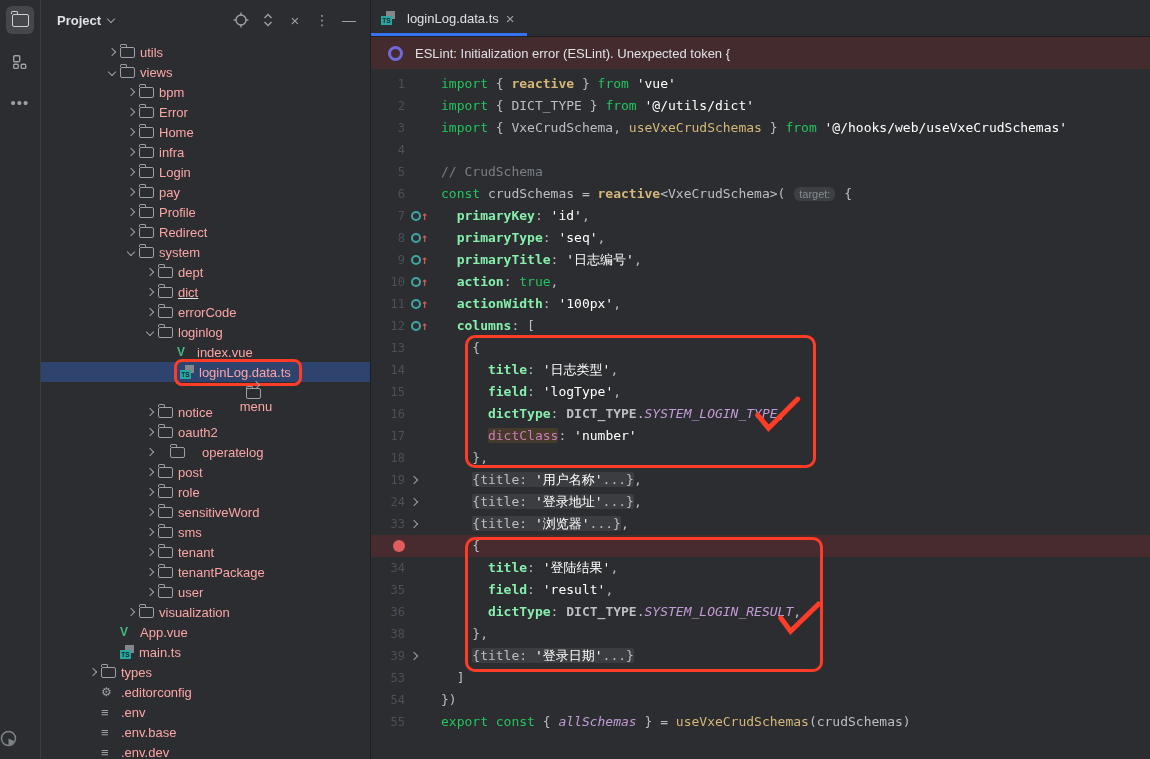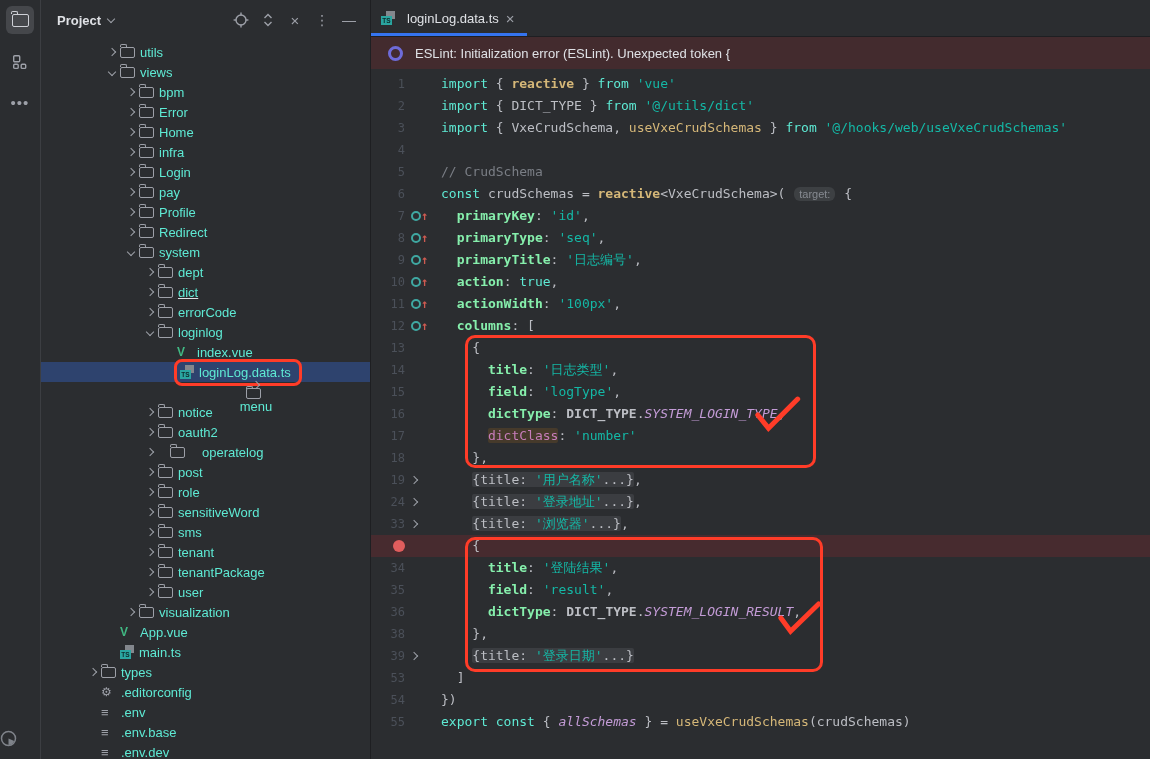--- a/index.html
+++ b/index.html
@@ -35,21 +35,21 @@
   .trow.sel{background:#2E436E;}
   .chevslot{width:16px;display:inline-flex;align-items:center;justify-content:center;flex:none;}
   .ticon{width:17px;display:inline-flex;align-items:center;justify-content:flex-start;flex:none;margin-right:3px;}
   .ic-vue{color:#41B883;font-weight:bold;font-size:12px;}
   .ic-gear{color:#9DA0A8;font-size:12px;}
   .ic-env{color:#9DA0A8;font-size:13px;}
   .ic-ts{position:relative;width:16px;height:15px;}
   .ic-ts .doc{position:absolute;top:0;right:2px;width:9px;height:8px;background:#83878D;}
   .ic-ts .badge{position:absolute;left:0;bottom:1px;width:11px;height:9px;background:#2AA5A0;color:#0D2B2B;
     font-size:6.5px;font-weight:bold;display:flex;align-items:center;justify-content:center;font-family:"Liberation Sans",sans-serif;}
-  .tlabel{color:#5eead4;}
+  .tlabel{color:#fca5a5;}
   .redbox-wrap{display:inline-flex;align-items:center;border:3px solid #FF3C28;border-radius:8px;padding:0 8px 0 3px;margin-left:-3px;height:21px;}
 
   
   .editor{position:absolute;left:370px;top:0;width:780px;height:759px;background:#2B2D30;border-left:1px solid #1E1F22;}
   .tabbar{height:36px;border-bottom:1px solid #1E1F22;display:flex;align-items:flex-start;}
   .tab{display:inline-flex;align-items:center;gap:7px;height:36px;padding:0 12px 0 10px;position:relative;font-size:13px;color:#DFE1E5;}
   .tab::after{content:"";position:absolute;left:0;right:0;bottom:0;height:3px;background:#3574F0;}
   .tab-close{color:#9DA0A8;font-size:15px;line-height:1;}
 
   .banner{height:32px;background:#432B2E;display:flex;align-items:center;gap:12px;padding-left:17px;font-size:13px;color:#DFE1E5;}
@@ -64,22 +64,22 @@
   .gicons{width:36px;flex:none;display:flex;align-items:center;padding-left:6px;}
   .bpdot{width:12px;height:12px;border-radius:50%;background:#E05D5D;display:inline-block;}
   .ring{width:6px;height:6px;border:2px solid #3FA8A2;border-radius:50%;display:inline-block;}
   .arr{color:#CE5B51;font-size:12px;font-weight:bold;margin-left:0px;line-height:1;}
   .foldchev{border-color:#9DA0A8;}
   .bulb{width:10px;height:10px;border-radius:50%;background:#F2C55C;display:inline-block;position:relative;}
   .bulb::after{content:"";position:absolute;left:3px;top:10px;width:4px;height:3px;background:#9DA0A8;}
   .ctext{flex:1;}
 
   .t-d{color:#BCBEC4;}
-  .t-kw{color:#5eead4;}
-  .t-s{color:#14b8a6;}
+  .t-kw{color:#22c55e;}
+  .t-s{color:#ffffff;}
   .t-c{color:#7A7E85;}
   .t-fn{color:#D5B778;}
   .t-fnb{color:#D5B778;font-weight:bold;}
   .t-p{color:#86efac;font-weight:bold;}
   .t-po{color:#C77DBB;background:#463A2B;border-radius:2px;}
   .t-ps{color:#C77DBB;background:#2E5481;}
   .t-cn{color:#C39BD6;font-style:italic;}
   .t-b{color:#BCBEC4;font-weight:bold;}
   .inlay{background:#3D4043;color:#868A91;border-radius:6px;font-size:11px;padding:1px 5px;margin:0 1px;font-family:"Liberation Sans",sans-serif;}
   .fold{background:#3B3D41;border-radius:2px;}

